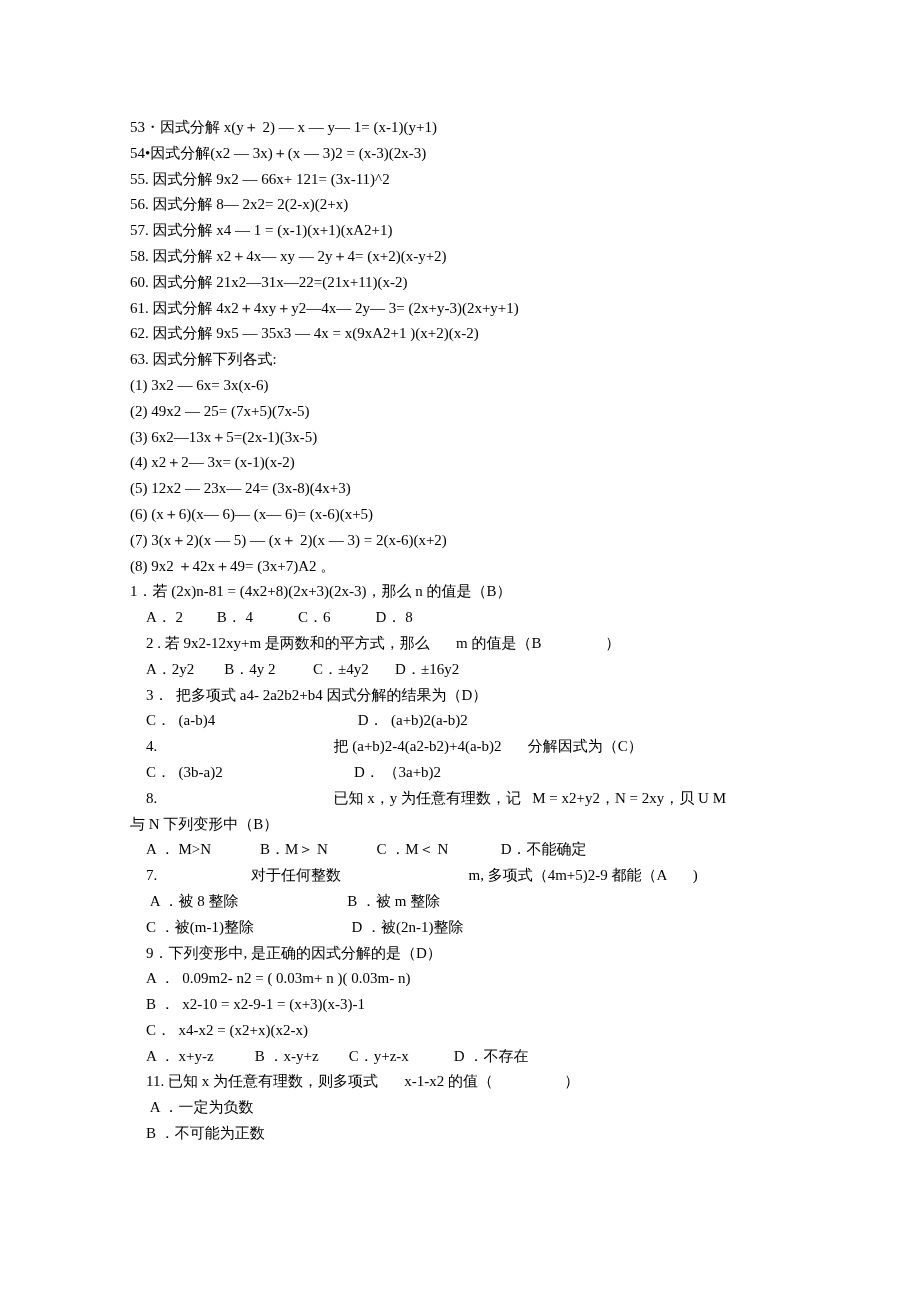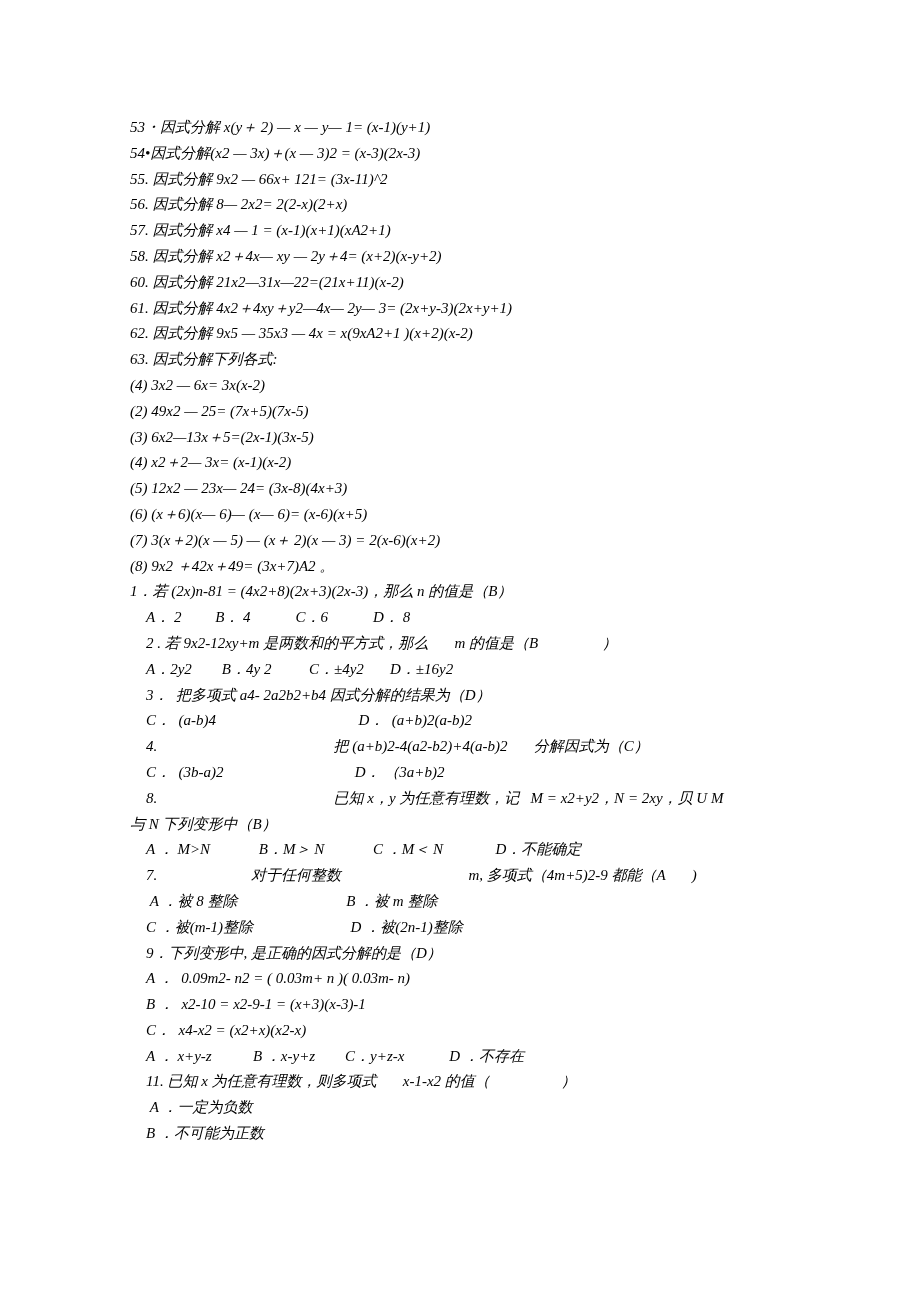--- a/index.html
+++ b/index.html
@@ -10,39 +10,38 @@
     font-size: 15px;
     color: #000;
     width: 920px;
   }
   .page {
     padding: 115px 125px 100px 130px;
     line-height: 1.72;
   }
   .line {
     white-space: pre-wrap;
-    font-style: italic;
   }
   .indent1 { padding-left: 16px; }
 </style>
 </head>
 <body>
 
 <div class="page" id="content">
     <div class="line">53・因式分解 x(y＋ 2) — x — y— 1= (x-1)(y+1)</div>
     <div class="line">54•因式分解(x2 — 3x)＋(x — 3)2 = (x-3)(2x-3)</div>
     <div class="line">55. 因式分解 9x2 — 66x+ 121= (3x-11)^2</div>
     <div class="line">56. 因式分解 8— 2x2= 2(2-x)(2+x)</div>
     <div class="line">57. 因式分解 x4 — 1 = (x-1)(x+1)(xA2+1)</div>
     <div class="line">58. 因式分解 x2＋4x— xy — 2y＋4= (x+2)(x-y+2)</div>
     <div class="line">60. 因式分解 21x2—31x—22=(21x+11)(x-2)</div>
     <div class="line">61. 因式分解 4x2＋4xy＋y2—4x— 2y— 3= (2x+y-3)(2x+y+1)</div>
     <div class="line">62. 因式分解 9x5 — 35x3 — 4x = x(9xA2+1 )(x+2)(x-2)</div>
     <div class="line">63. 因式分解下列各式:</div>
-    <div class="line">(4) 3x2 — 6x= 3x(x-2)</div>
+    <div class="line">(1) 3x2 — 6x= 3x(x-6)</div>
     <div class="line">(2) 49x2 — 25= (7x+5)(7x-5)</div>
     <div class="line">(3) 6x2—13x＋5=(2x-1)(3x-5)</div>
     <div class="line">(4) x2＋2— 3x= (x-1)(x-2)</div>
     <div class="line">(5) 12x2 — 23x— 24= (3x-8)(4x+3)</div>
     <div class="line">(6) (x＋6)(x— 6)— (x— 6)= (x-6)(x+5)</div>
     <div class="line">(7) 3(x＋2)(x — 5) — (x＋ 2)(x — 3) = 2(x-6)(x+2)</div>
     <div class="line">(8) 9x2 ＋42x＋49= (3x+7)A2 。</div>
     <div class="line">1．若 (2x)n-81 = (4x2+8)(2x+3)(2x-3)，那么 n 的值是（B）</div>
     <div class="line indent1">A． 2         B． 4            C．6            D． 8</div>
     <div class="line indent1">2 . 若 9x2-12xy+m 是两数和的平方式，那么       m 的值是（B                 ）</div>

